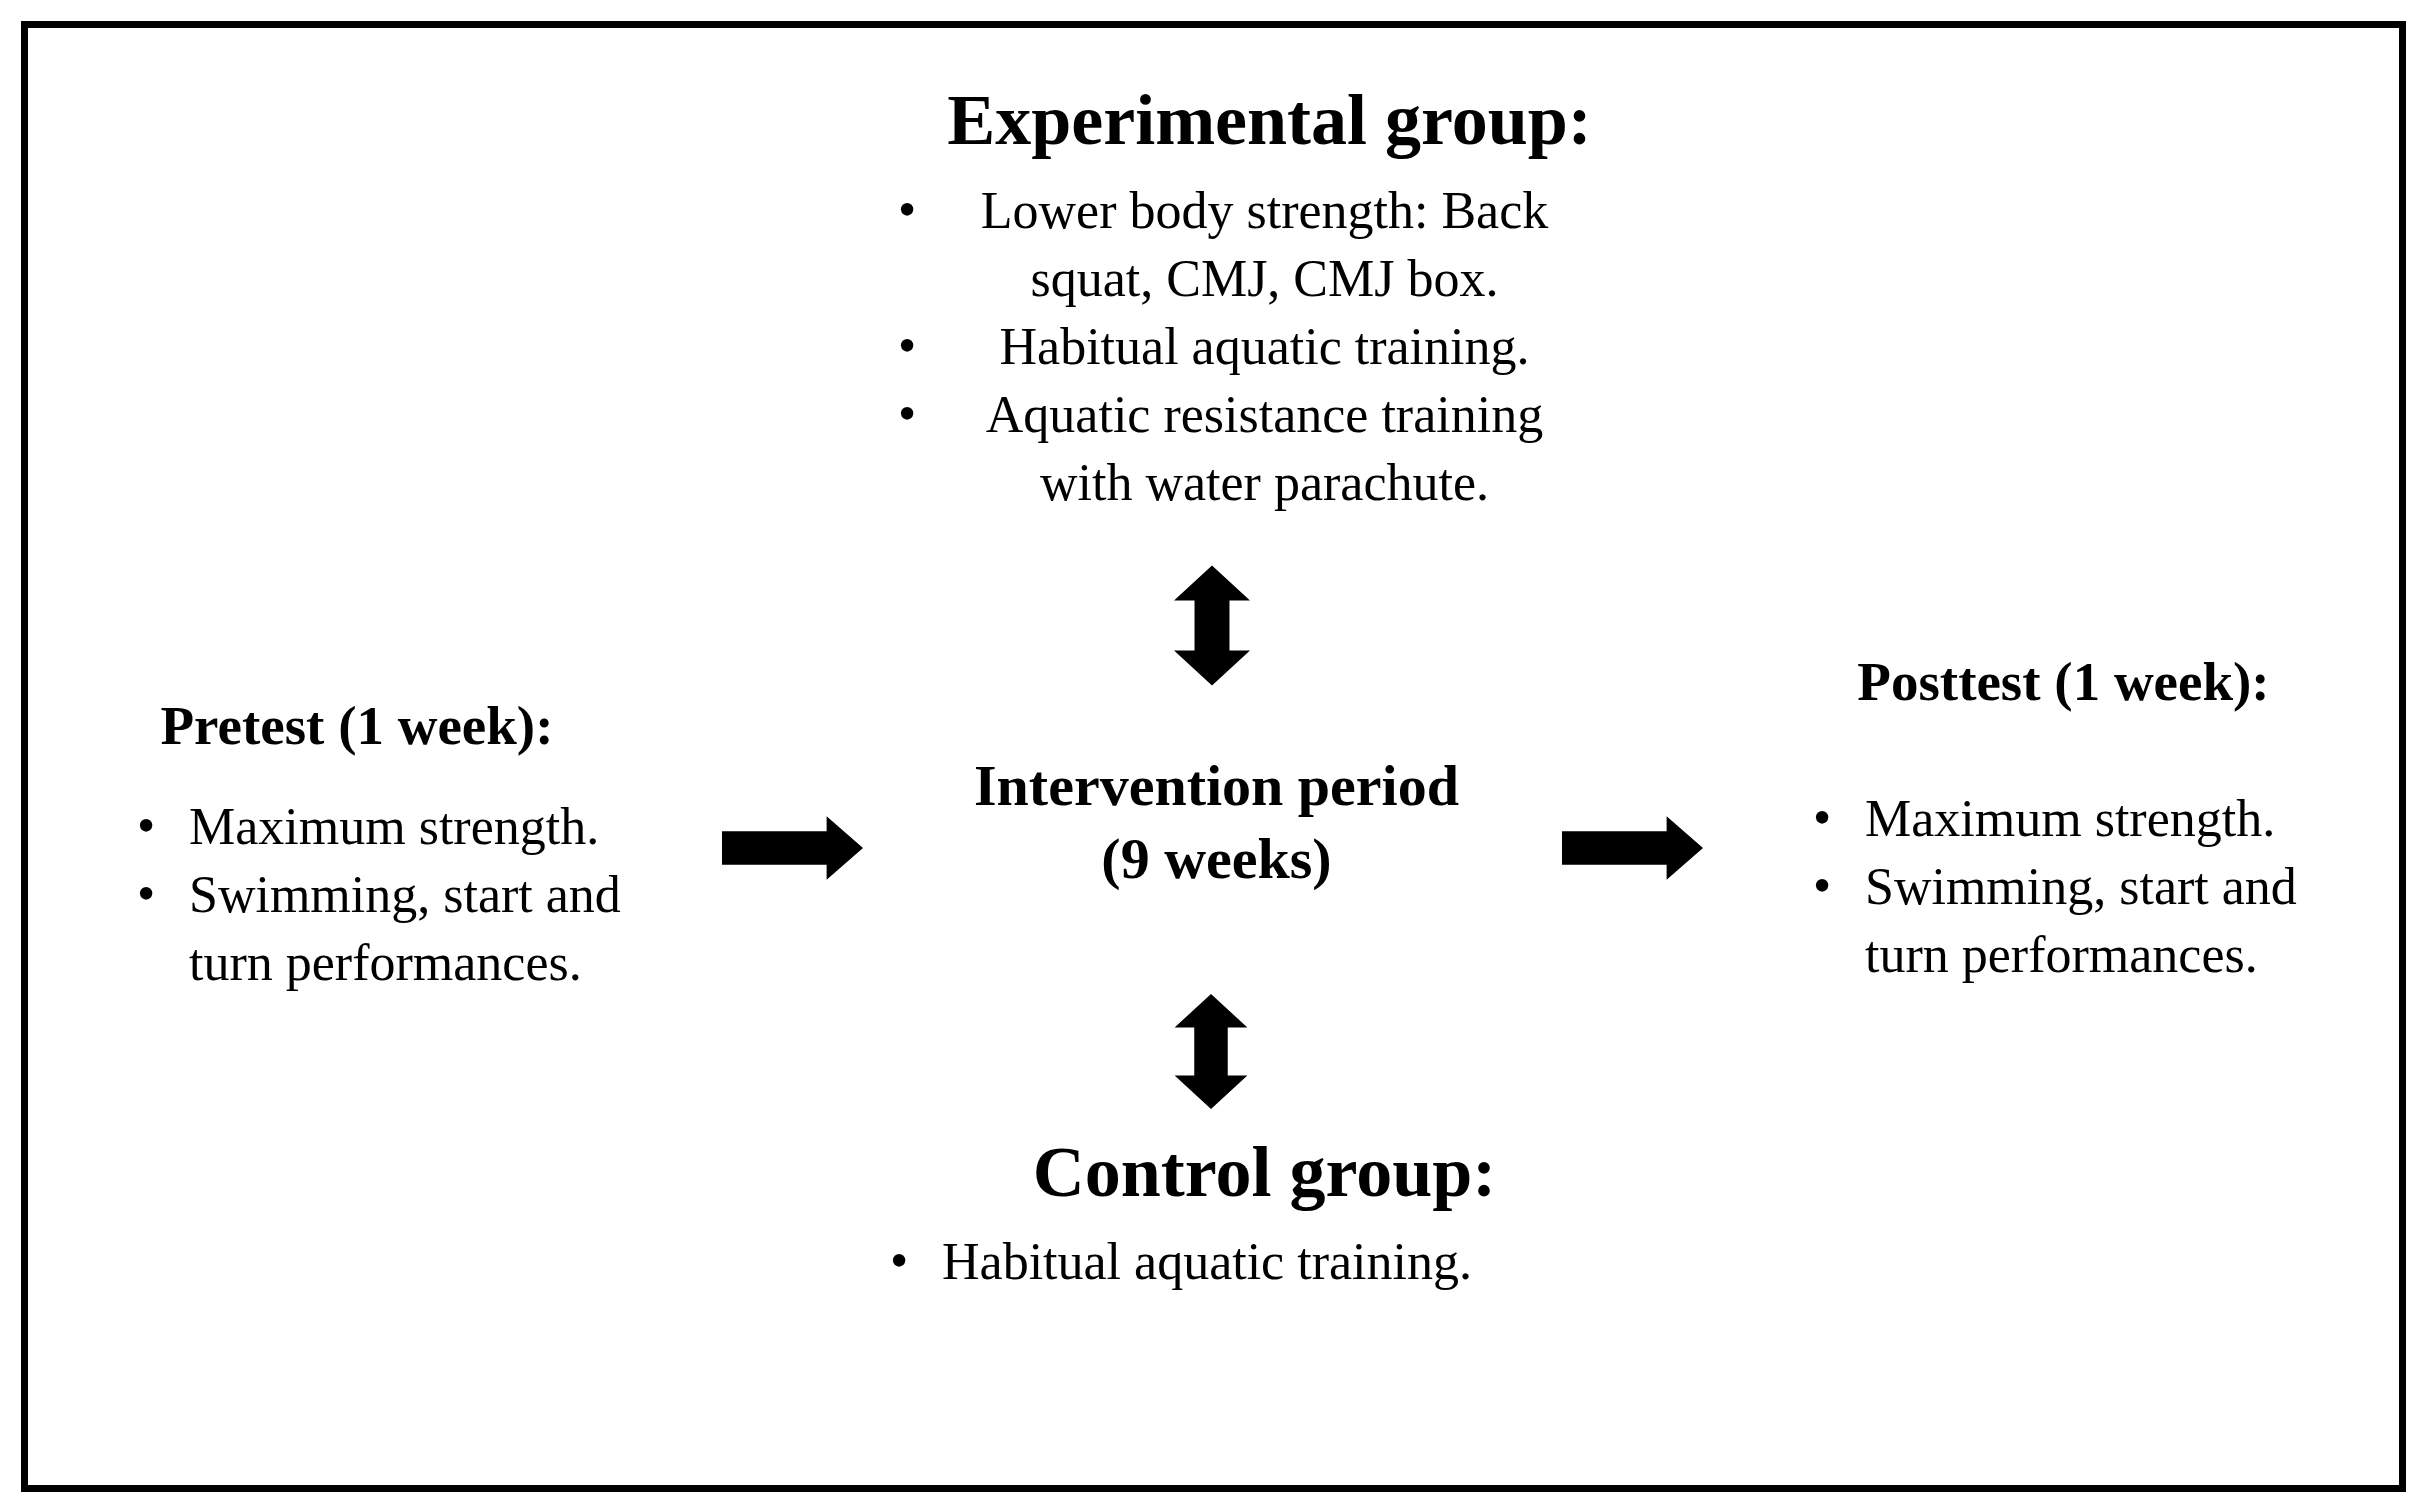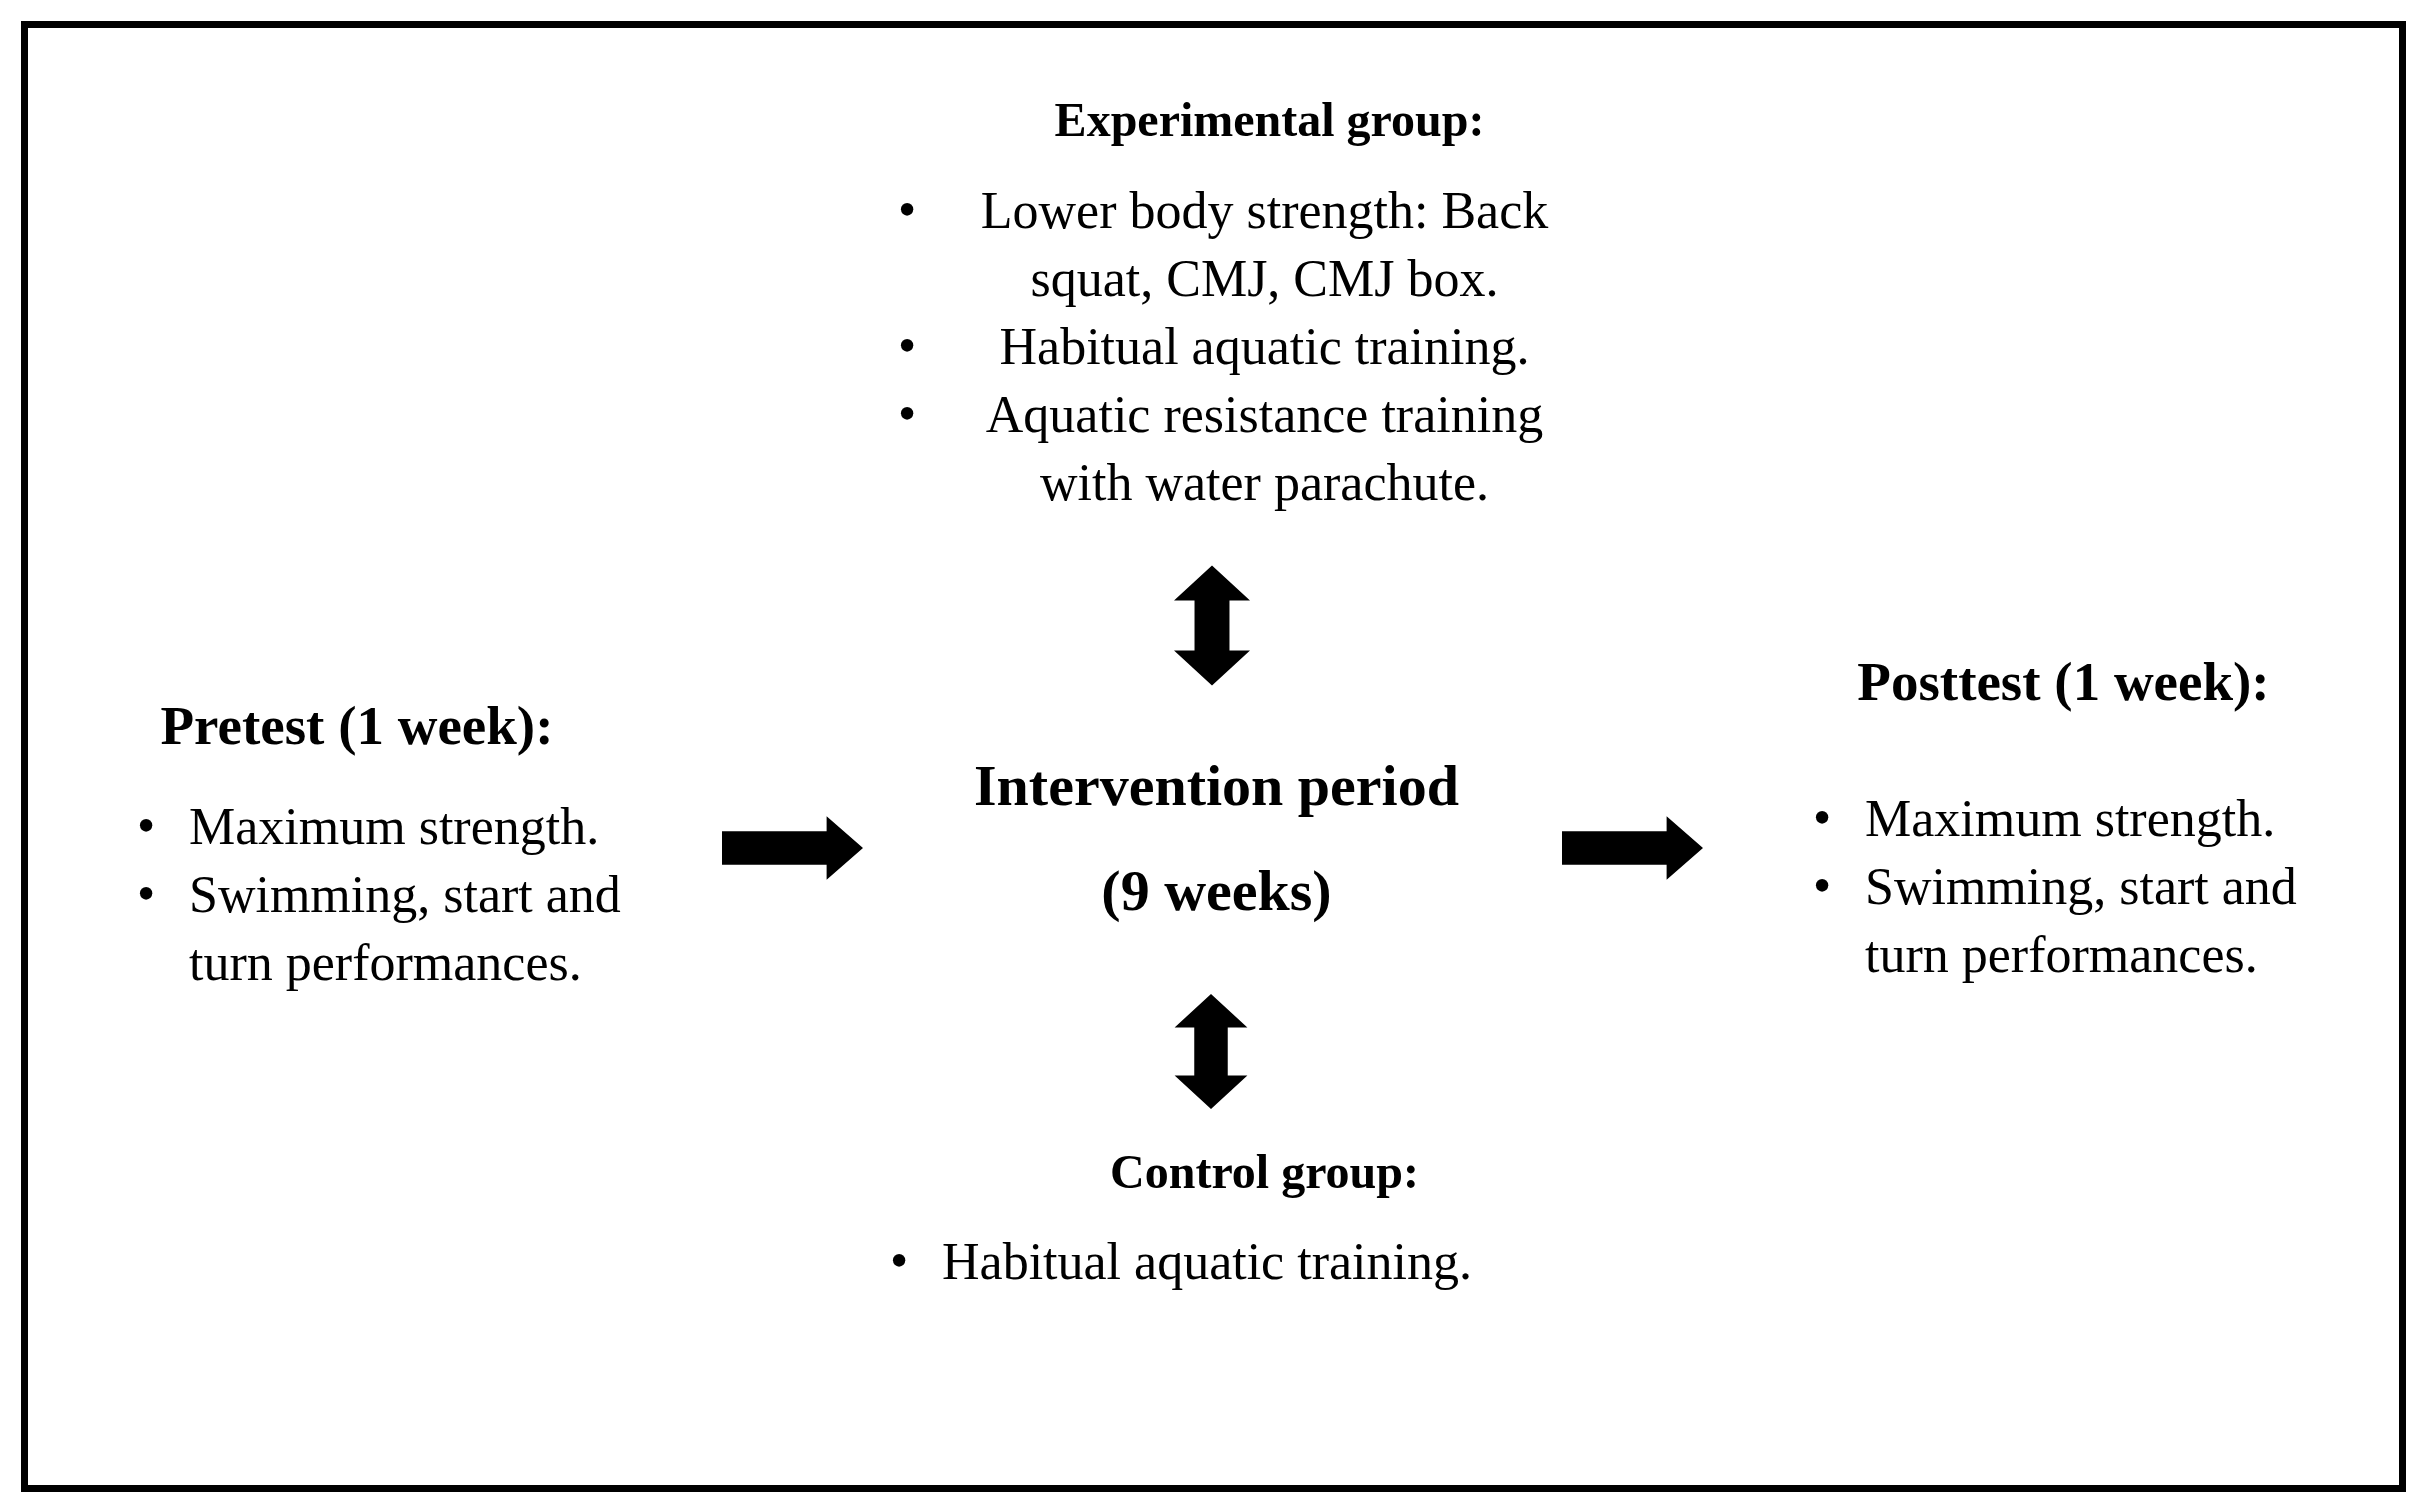--- a/index.html
+++ b/index.html
@@ -7,27 +7,27 @@
     width:2426px;height:1512px;position:relative;overflow:hidden;
     background:#ffffff;color:#000000;
     font-family:"Liberation Serif","DejaVu Serif",serif;
   }
   .frame{
     position:absolute;left:20.5px;top:20.5px;width:2385px;height:1471px;
     border:7.6px solid #000;box-sizing:border-box;background:#fff;
   }
   .abs{position:absolute;}
   .heading{font-weight:bold;text-align:center;white-space:nowrap;}
-  .h-center{font-size:48px;line-height:80px;}
+  .h-center{font-size:72px;line-height:80px;}
   .h-side{font-size:55px;line-height:68px;}
   ul.blist{list-style:none;margin:0;padding:0;font-size:52px;line-height:68px;}
   ul.blist li{position:relative;padding-left:99px;white-space:pre-line;}
   ul.blist li::before{content:"\2022";position:absolute;left:47px;top:-1.5px;}
   .iv-line{font-weight:bold;font-size:58px;line-height:73px;text-align:center;white-space:nowrap;}
-  .iv-line2{margin-top:32px;}
+  .iv-line2{}
   svg.arrow{display:block;}
   svg.arrow polygon{fill:#000;}
 </style>
 </head>
 <body>
 
 <div class="frame"></div>
 
 <div class="abs heading h-center" style="left:936px;top:80px;width:667px;">Experimental group:</div>
 <ul class="abs blist" style="left:851px;top:177px;width:728px;text-align:center;">

